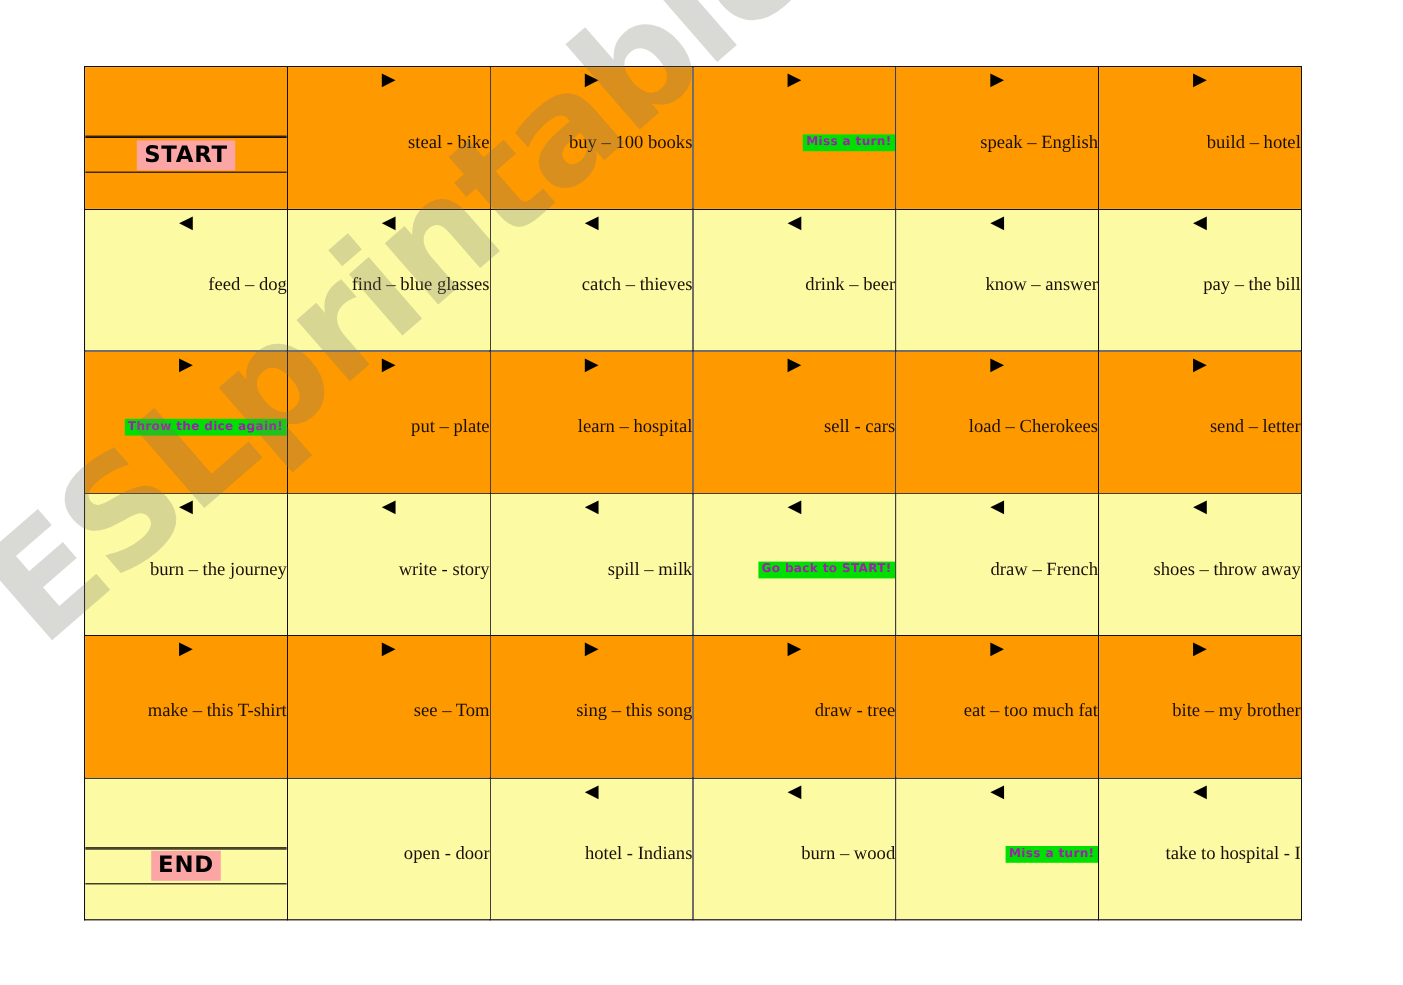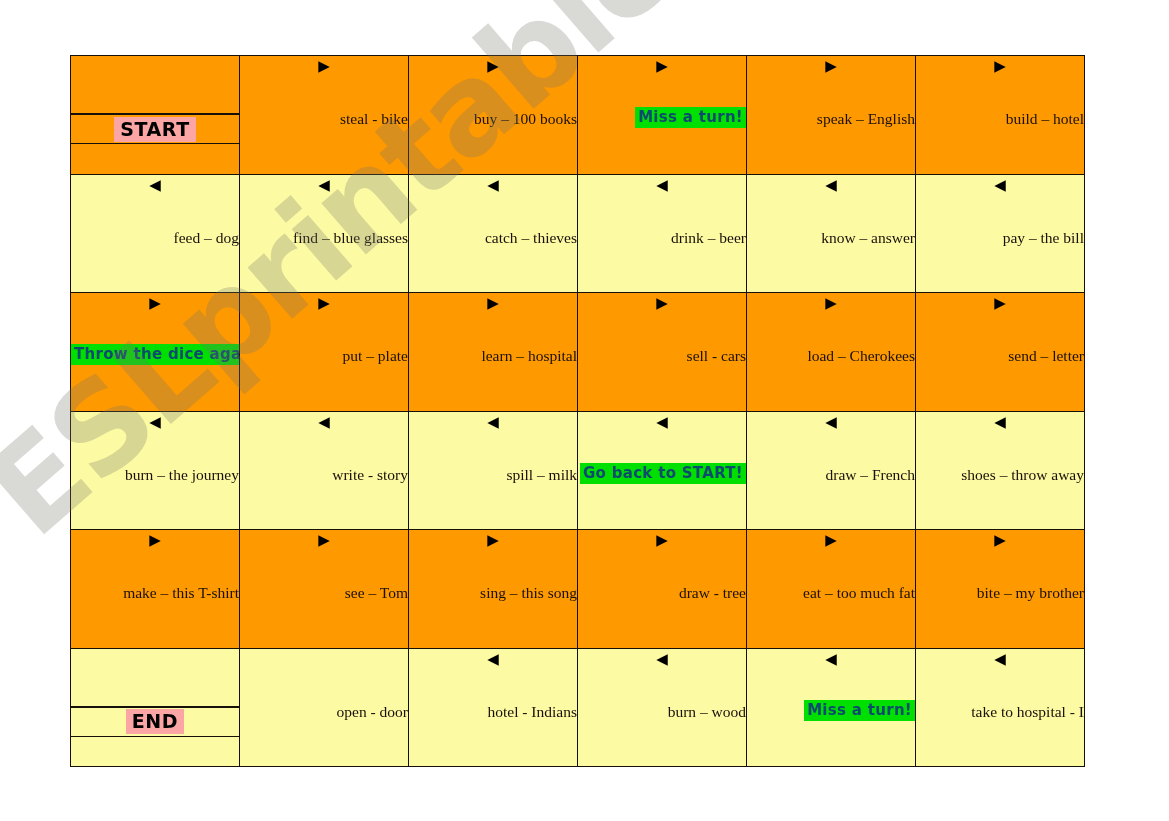--- a/index.html
+++ b/index.html
@@ -94,24 +94,24 @@
     top: 54px;
     text-align: right;
     font-family: "Liberation Serif", serif;
     font-size: 15.5px;
     line-height: 18px;
     color: #1a1008;
     white-space: nowrap;
   }
   .phrase .hl {
     background: #00E000;
-    color: #0c4a6e;
+    color: #a21caf;
     font-family: "DejaVu Sans", sans-serif;
     font-weight: bold;
-    font-size: 15px;
+    font-size: 10px;
     padding: 1px 3px 2px 3px;
     letter-spacing: 0.3px;
   }
   .phrase.special { top: 52px; }
 
   
   .split {
     width: 100%;
     height: 100%;
     display: flex;

